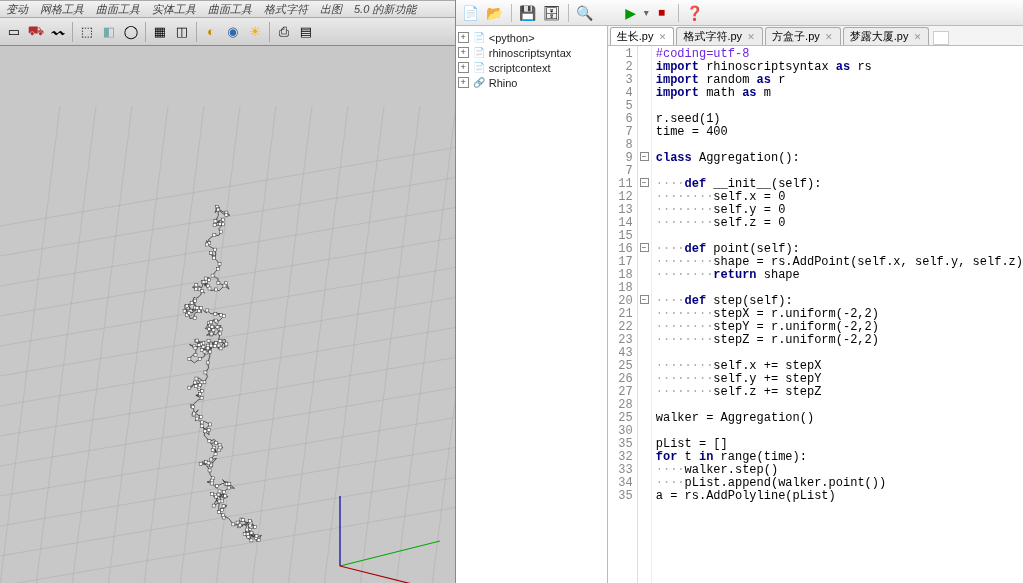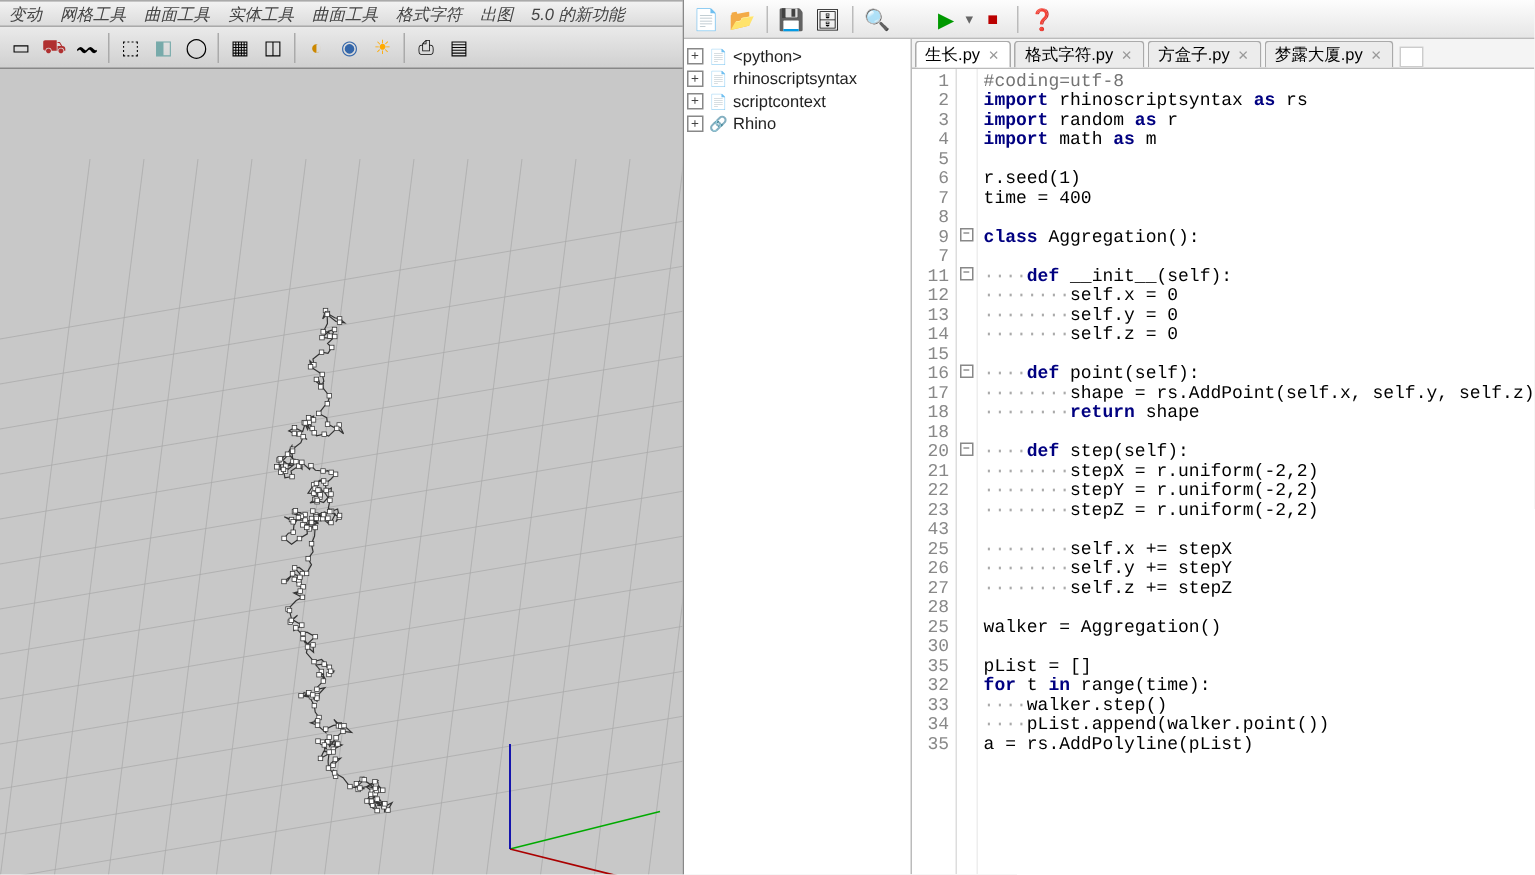--- a/index.html
+++ b/index.html
@@ -31,21 +31,21 @@
 .tab-close { width:10px; height:10px; font-size:9px; color:#999; display:flex; align-items:center; justify-content:center; }
 .tab-new { width:16px; height:14px; border:1px solid #ccc; background:#fff; margin-left:2px; display:flex; align-items:center; justify-content:center; color:#888; font-size:10px; }
 
 .code-area { flex: 1; display: flex; background: #fff; overflow: hidden; font-family: "Courier New", monospace; font-size: 12px; line-height: 13px; }
 .gutter { width: 30px; text-align: right; color: #888; background: #fff; border-right: 1px solid #ddd; padding: 2px 4px 0 0; }
 .gutter div { height: 13px; }
 .fold-col { width: 14px; background: #fff; border-right: 1px solid #eee; position: relative; }
 .fold-box { position: absolute; left: 2px; width: 9px; height: 9px; border: 1px solid #888; font-size:8px; line-height:7px; text-align:center; color:#444; background:#fff; }
 .code-lines { flex: 1; padding: 2px 0 0 4px; white-space: pre; color: #000; }
 .code-lines div { height: 13px; }
-.c-green { color: #737373; }
+.c-green { color: #6d28d9; }
 .c-nav { color: #000080; font-weight: bold; text-align: right; }
 .c-dot { color: #aaa; }
 </style>
 </head>
 <body>
 
 <div class="left-pane">
   <div class="left-menu" id="left-menu">
       <span>变动</span>
       <span>网格工具</span>

